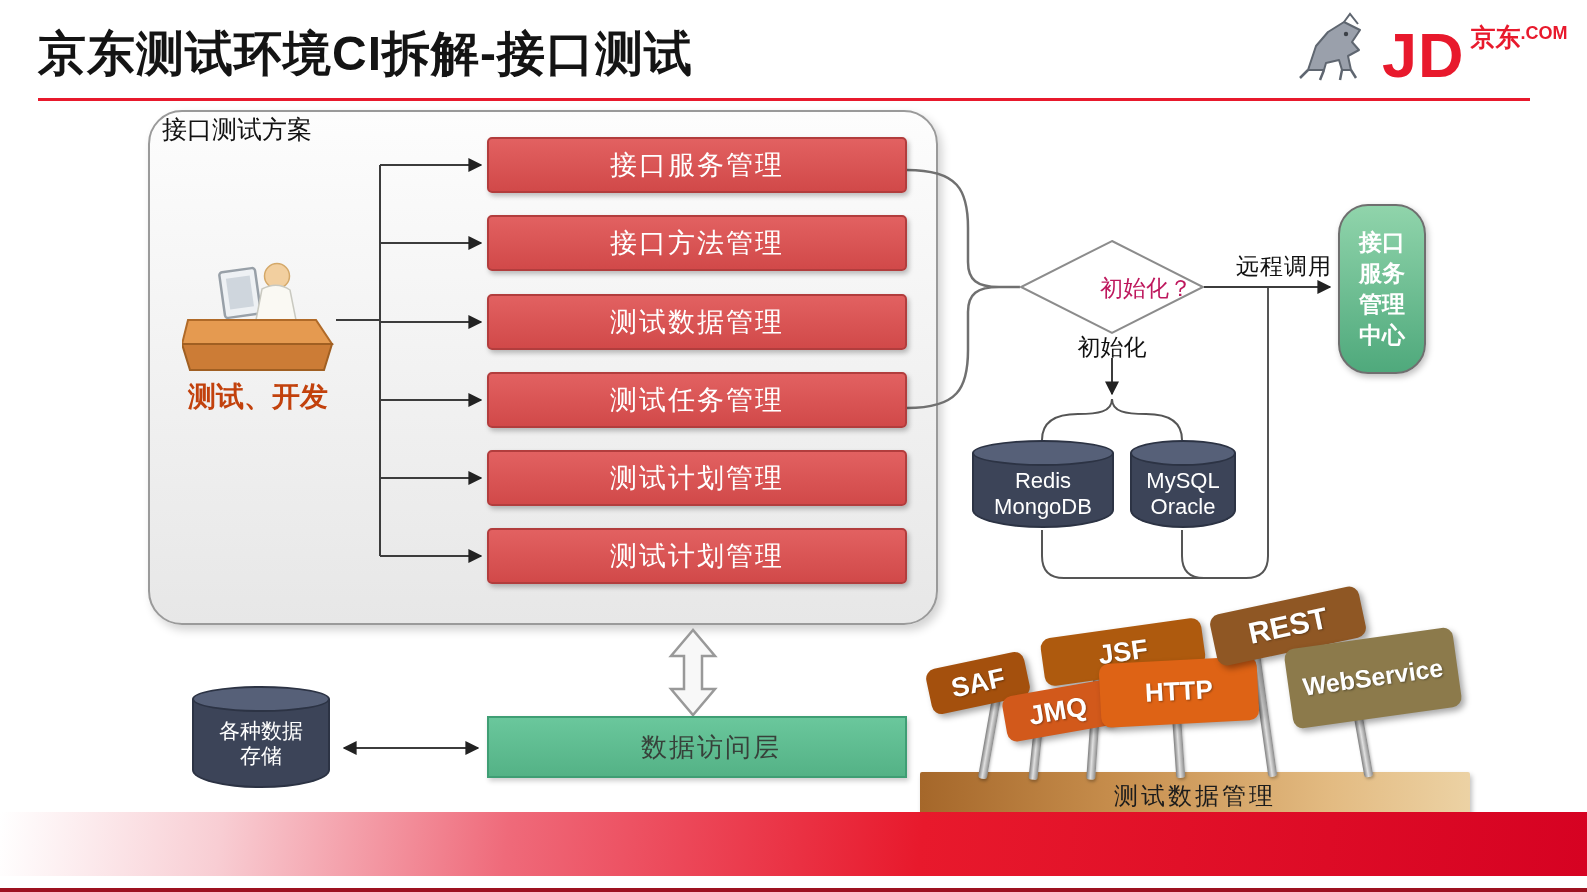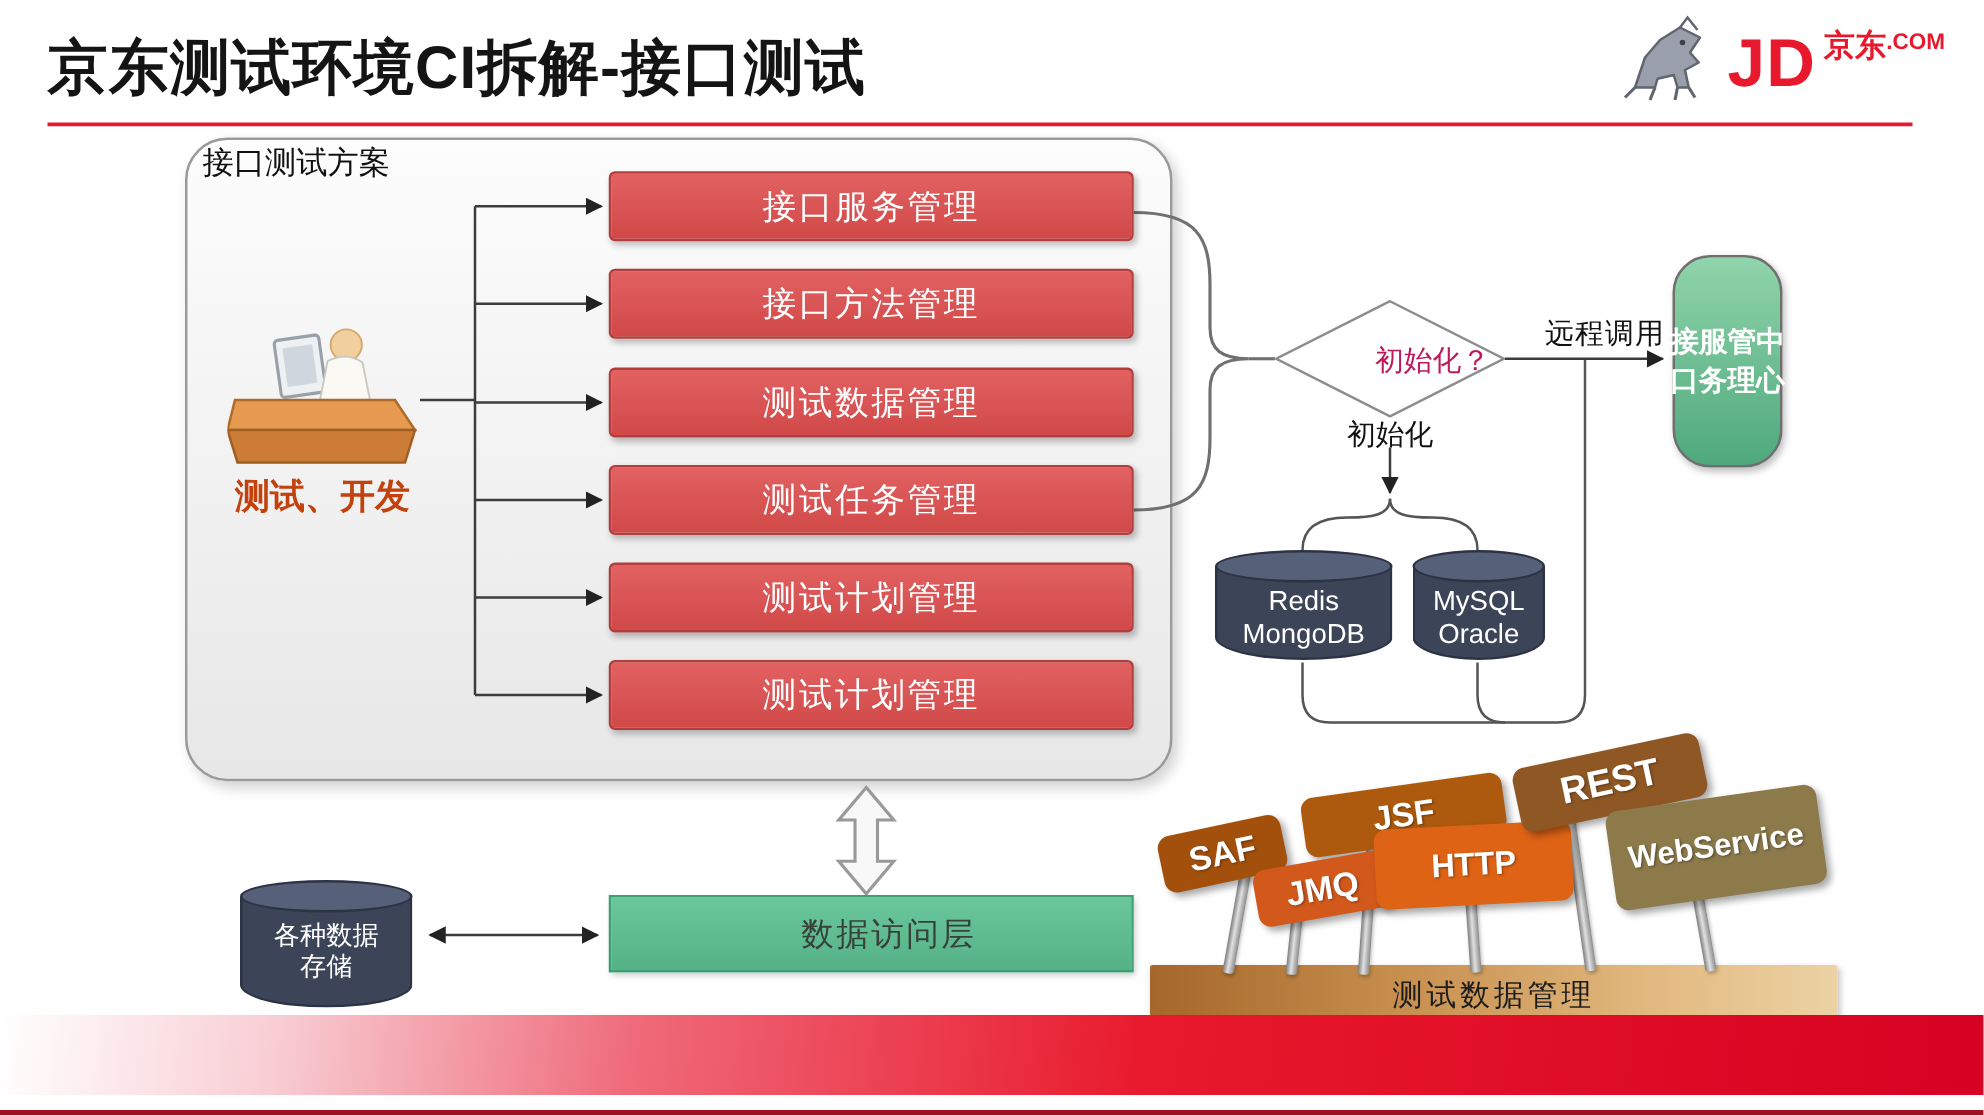--- a/index.html
+++ b/index.html
@@ -6,21 +6,21 @@
   html,body { background:#fff; }
   .slide {
     position:relative; width:1587px; height:892px; background:#ffffff;
     overflow:hidden; font-family:"Liberation Sans", sans-serif; color:#111;text-decoration:underline;
   }
   
   .title { position:absolute; left:38px; top:22px; font-size:48px; font-weight:700; color:#141414; letter-spacing:1px; }
   .rule  { position:absolute; left:38px; top:98px; width:1492px; height:3px; background:#e8192c; }
   .logo  { position:absolute; left:1296px; top:12px; display:flex; align-items:flex-start; }
   .logo-dog { width:86px; height:74px; }
-  .logo-jd  { font-size:54px; font-weight:800; color:#e8192c; line-height:1; margin-top:12px; letter-spacing:1px; }
+  .logo-jd  { font-size:63px; font-weight:800; color:#e8192c; line-height:1; margin-top:12px; letter-spacing:1px; }
   .logo-col { display:flex; flex-direction:row; margin-left:6px; margin-top:12px; line-height:1.05; }
   .logo-cn  { font-size:25px; font-weight:700; color:#e8192c; }
   .logo-com { font-size:18px; font-weight:700; color:#e8192c; }
 
   
   .panel {
     position:absolute; left:148px; top:110px; width:790px; height:515px;
     border:2px solid #9a9a9a; border-radius:34px;
     background:linear-gradient(180deg,#fdfdfd,#e7e7e7);
     box-shadow:4px 5px 10px rgba(0,0,0,.18);
@@ -50,30 +50,30 @@
   .cyl { position:absolute; }
   .cyl-top  { position:absolute; left:0; top:0; width:100%; height:26px; border-radius:50%;
               background:#566078; border:2px solid #2c3344; z-index:2; }
   .cyl-body { position:absolute; left:0; top:13px; width:100%; bottom:0;
               background:#3c4458; border:2px solid #2c3344; border-top:none;
               border-radius:0 0 50% 50% / 0 0 18px 18px; z-index:1; }
   .cyl-label { position:absolute; z-index:3; left:0; width:100%; text-align:center;
                color:#fff; line-height:1.2; }
   #cyl-redis   { left:972px;  top:440px; width:142px; height:88px; }
   #cyl-mysql   { left:1130px; top:440px; width:106px; height:88px; }
-  #cyl-storage { left:192px;  top:704px; width:138px; height:102px; }
+  #cyl-storage { left:192px;  top:686px; width:138px; height:102px; }
   #cyl-redis .cyl-label, #cyl-mysql .cyl-label { top:28px; font-size:22px; }
   #cyl-storage .cyl-label { top:32px; font-size:21px; }
 
   
   .service-center {
     position:absolute; left:1338px; top:204px; width:88px; height:170px;
     border-radius:30px; background:linear-gradient(180deg,#90d4ab,#4fa97c);
     border:2px solid #6f6f6f; color:#fff; font-size:23px; font-weight:700;
-    display:flex; flex-direction:row; align-items:center; justify-content:center;
+    display:flex; flex-direction:column; align-items:center; justify-content:center;
     line-height:1.35; box-shadow:2px 3px 6px rgba(0,0,0,.25);
   }
   .data-access {
     position:absolute; left:487px; top:716px; width:420px; height:62px;
     background:linear-gradient(180deg,#6ac79c,#54b286); border:2px solid #3f9e74;
     color:#37413a; font-size:26px; letter-spacing:2px;
     display:flex; align-items:center; justify-content:center;
     box-shadow:2px 3px 5px rgba(0,0,0,.2);
     padding-left:28px;
   }

